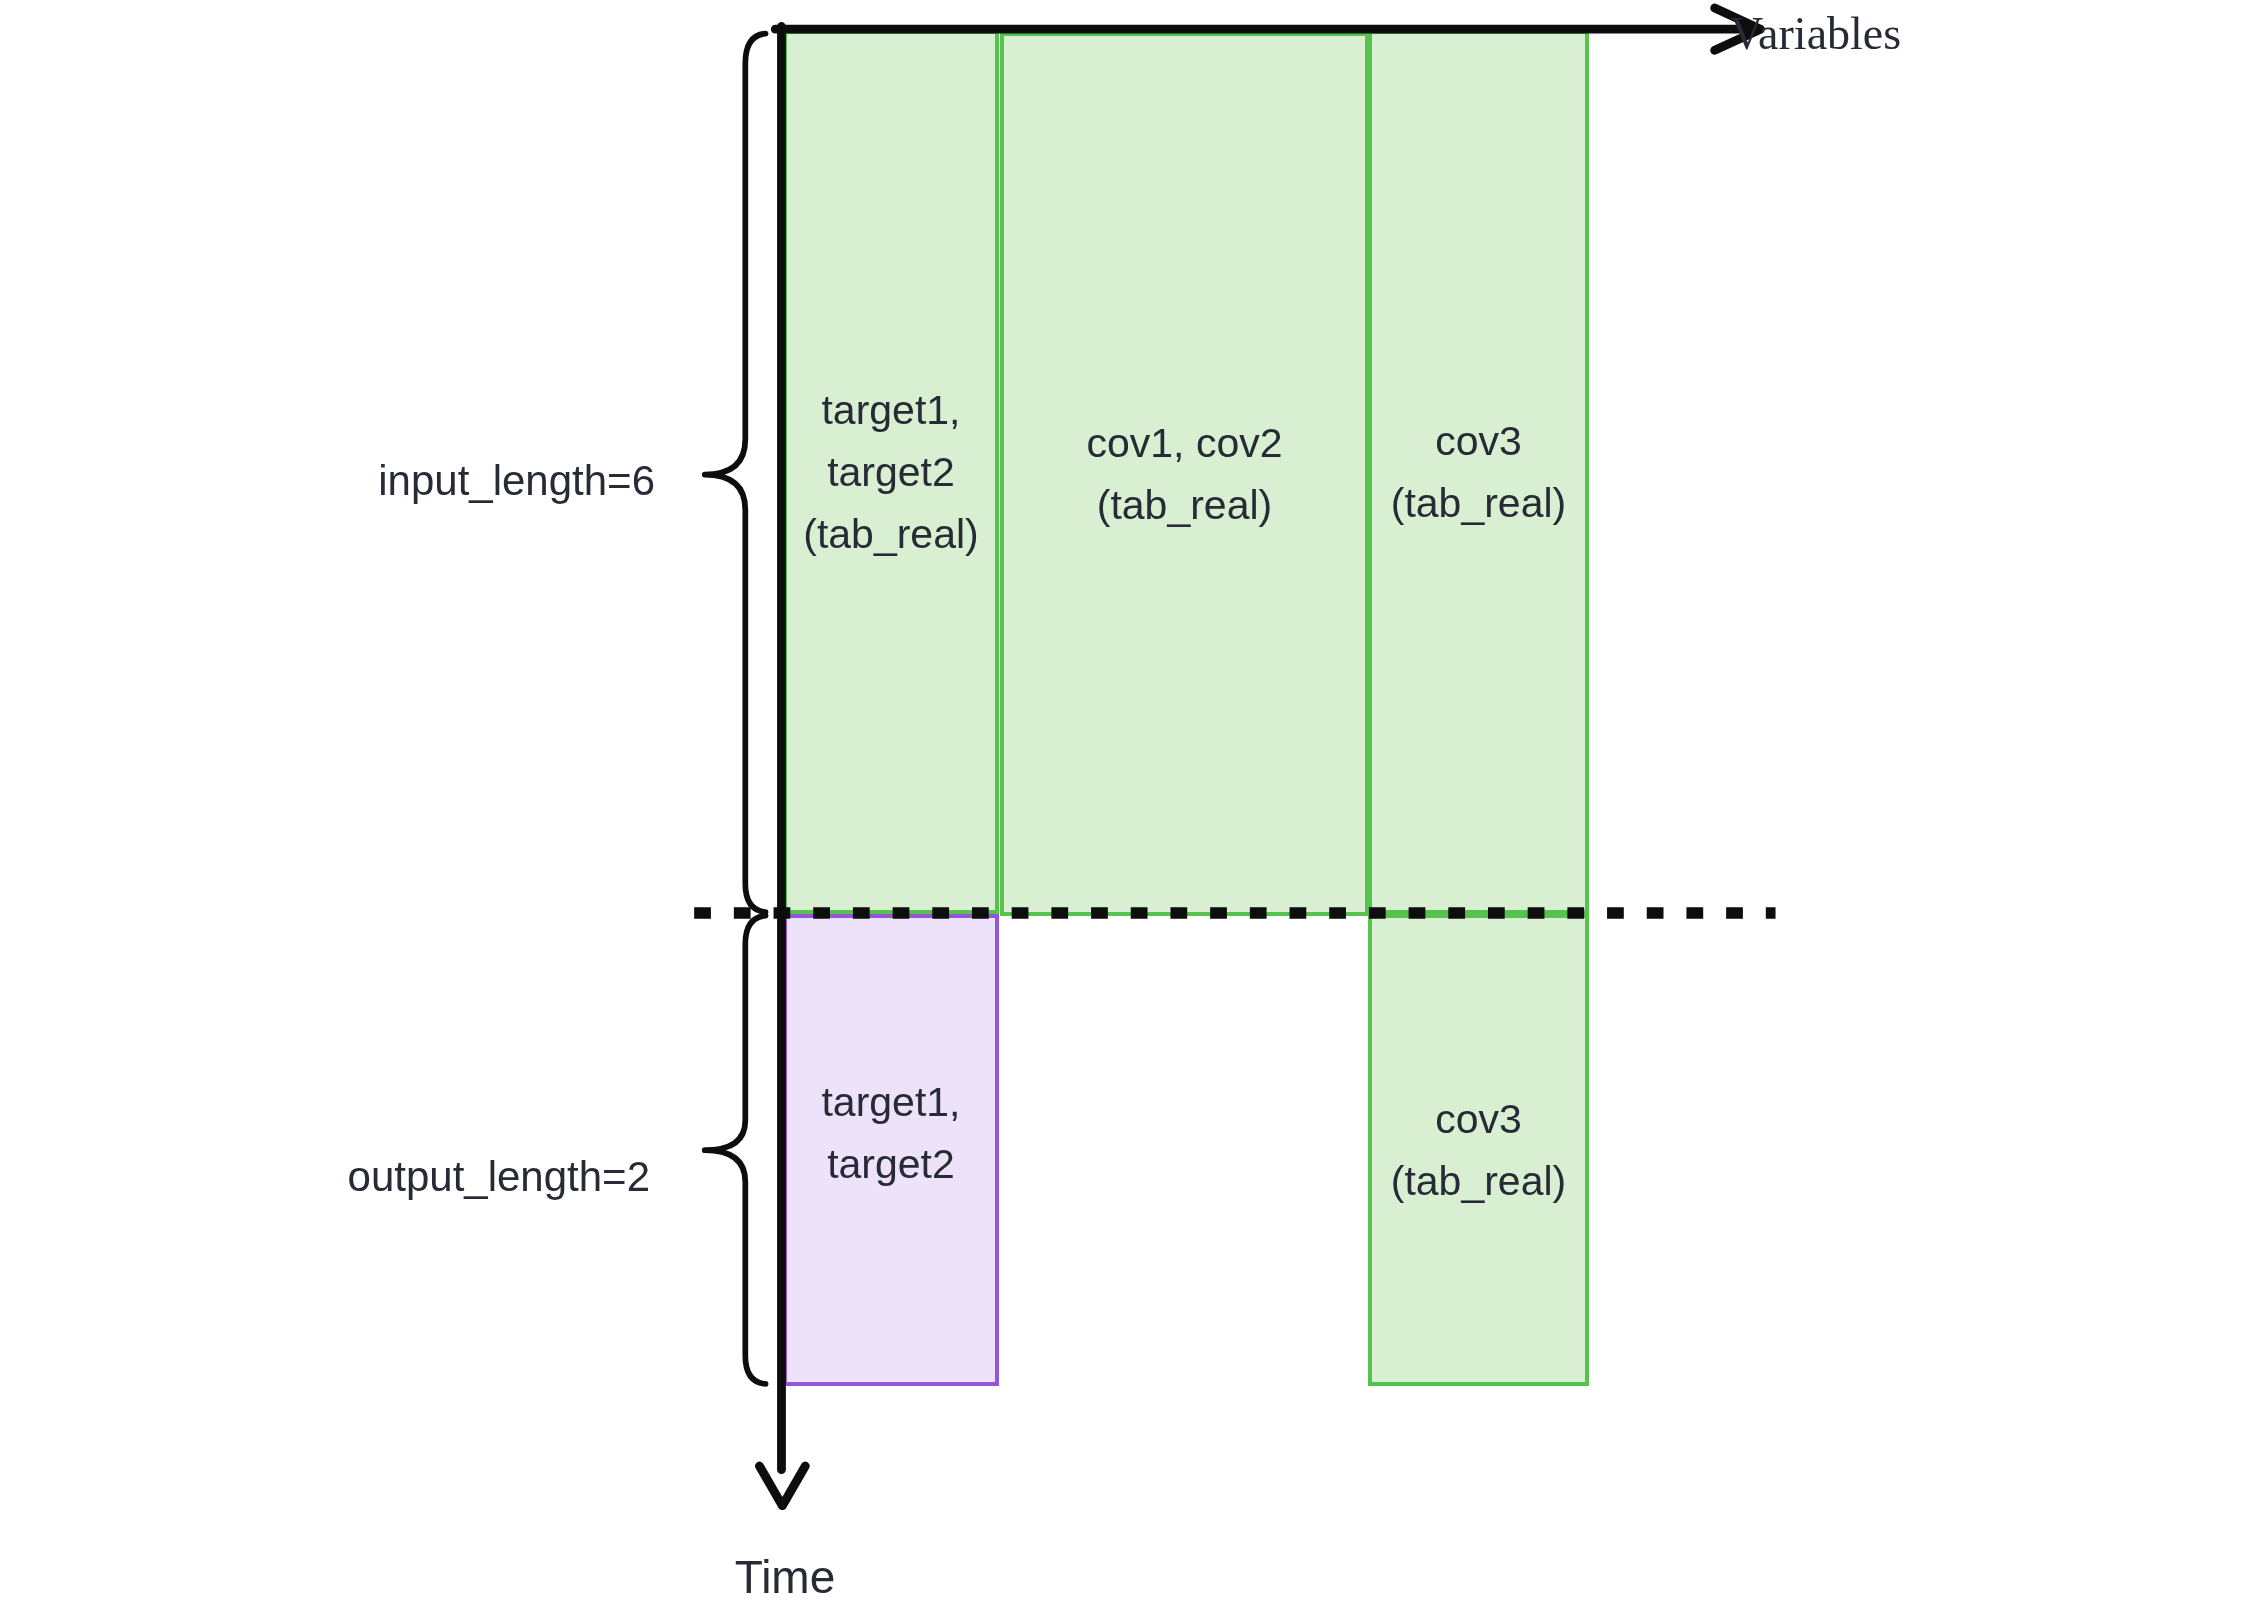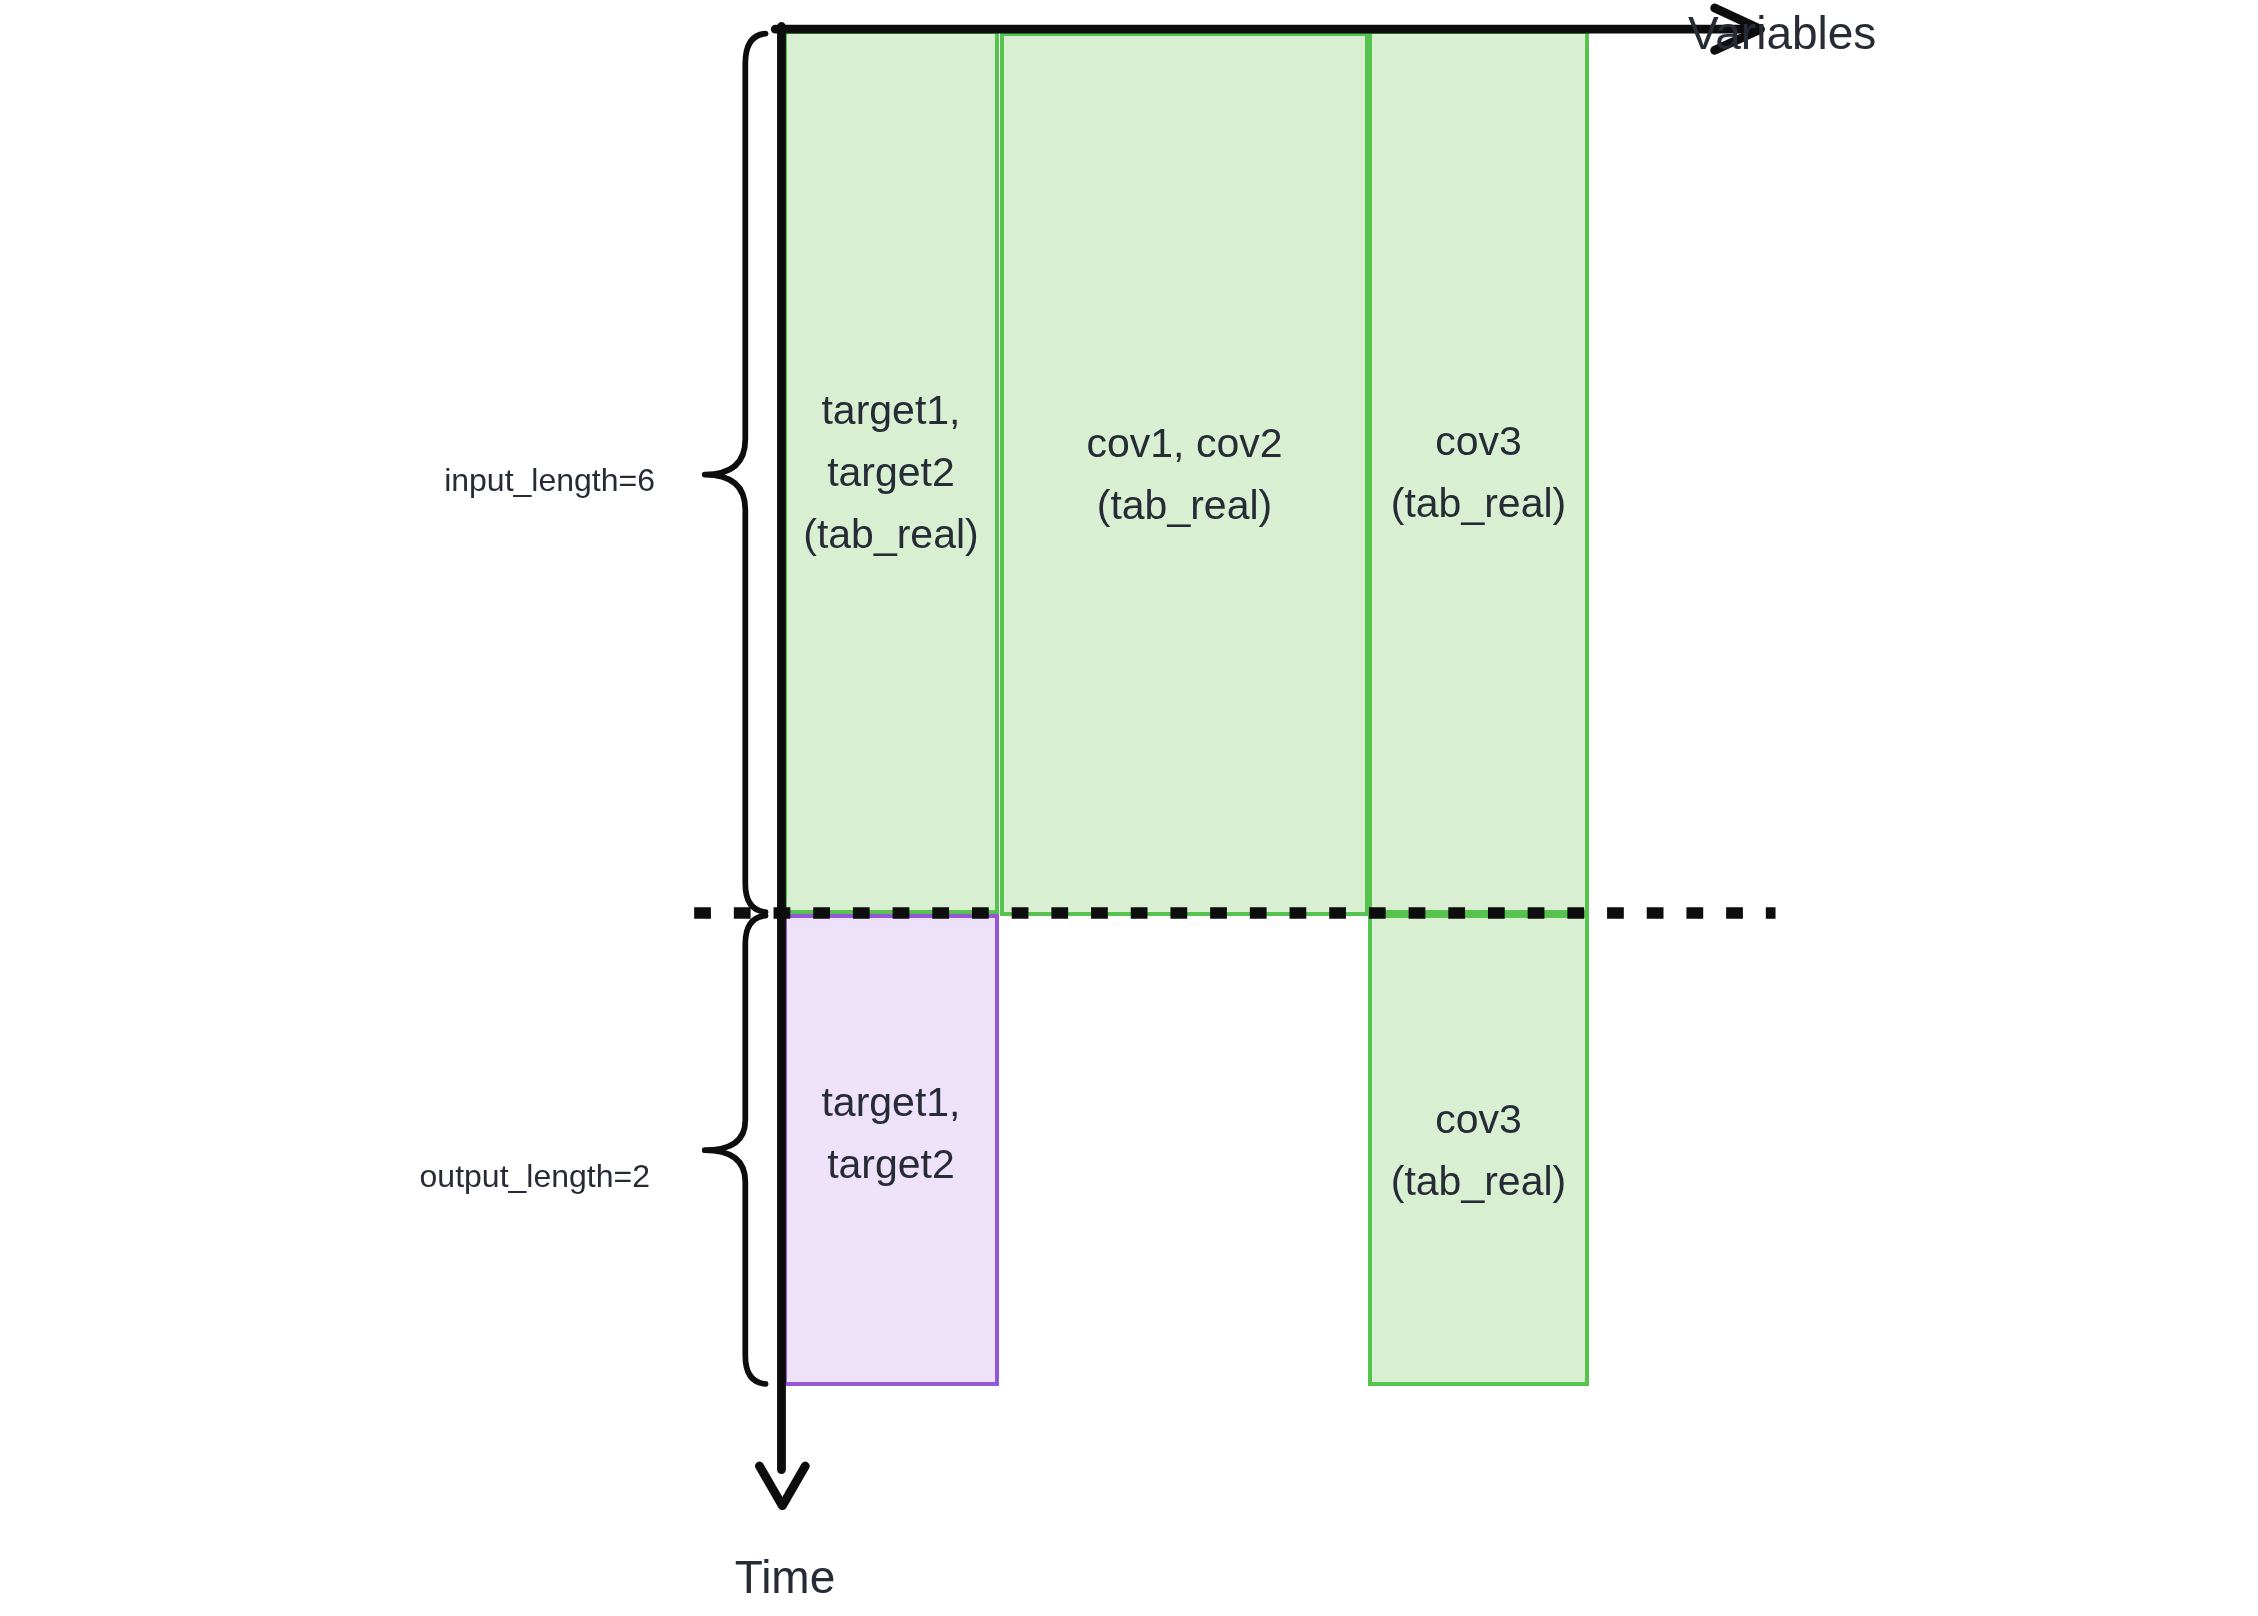--- a/index.html
+++ b/index.html
@@ -48,38 +48,38 @@
     z-index: 2;
     pointer-events: none;
   }
   .stroke-axis  { stroke: var(--axis, #0d0d0d); stroke-width: 10; fill: none; stroke-linecap: round; stroke-linejoin: round; }
   .stroke-dash  { stroke: var(--axis, #0d0d0d); stroke-width: 13; fill: none; stroke-dasharray: 19 26; }
   .stroke-brace { stroke: var(--axis, #0d0d0d); stroke-width: 6.5; fill: none; stroke-linecap: round; stroke-linejoin: round; }
 
   .side-label {
     position: absolute;
     z-index: 3;
-    font-size: 32px;
+    font-size: 42px;
     line-height: 53px;
     white-space: nowrap;
     color: var(--text, #262b36);
     text-align: right;
   }
   .lbl-input-length      { right: 1603px; top: 454px; }
   .lbl-output-start-time { right: 1581px; top: 887px; }
   .lbl-output-length     { right: 1608px; top: 1127px; margin-top: 23px; }
   .axis-label {
     position: absolute;
     z-index: 3;
     font-size: 46px;
     line-height: 55px;
     white-space: nowrap;
     color: var(--text, #262b36);
   }
-  .lbl-variables { left: 1688px; top: 6.2px; }
+  .lbl-variables { left: 1730px; top: 6.2px; font-family: Liberation Serif, serif; }
   .lbl-time      { left: 785px; top: 1550px; transform: translateX(-50%); }
 </style>
 </head>
 <body>
 
 <div class="stage">
 
   <div class="box green box-input-targets">
     <div class="box-label">target1,
 target2

